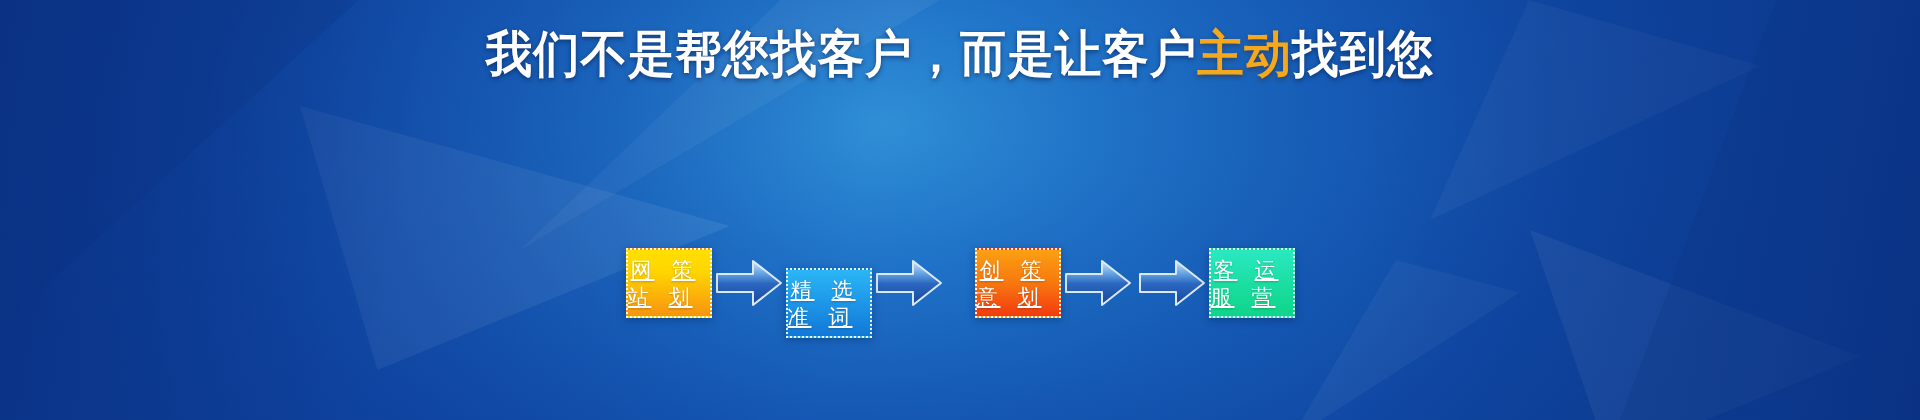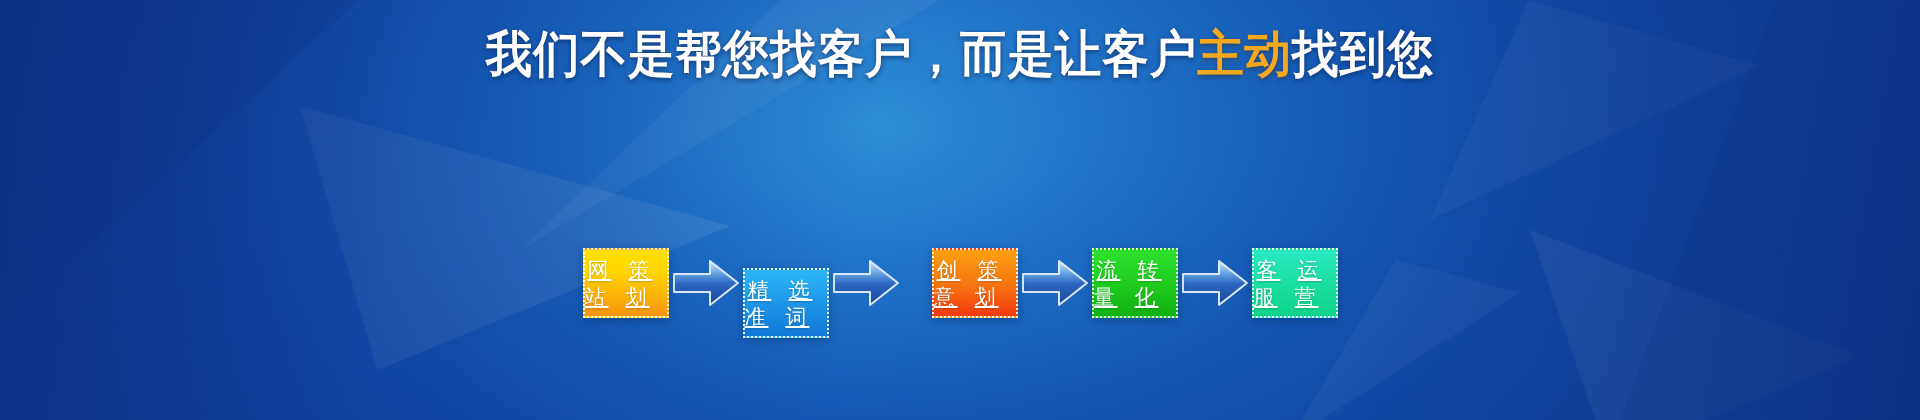--- a/index.html
+++ b/index.html
@@ -187,24 +187,20 @@
       <span class="ln">创意</span>
       <span class="ln">策划</span>
     </div>
 
     <div class="arrow">
       <svg width="68" height="50" viewBox="0 0 68 50" aria-hidden="true">
         <polygon points="2,16 38,16 38,3 66,25 38,47 38,34 2,34" fill="url(#ag1)" stroke="#dbe9f7" stroke-width="2" stroke-linejoin="round"></polygon>
       </svg>
     </div>
 
-    <div class="step" style="background:linear-gradient(180deg,#2ee02e 0%,#1fcd1f 50%,#12b012 100%);">
-      <span class="ln">流量</span>
-      <span class="ln">转化</span>
-    </div>
 
     <div class="arrow">
       <svg width="68" height="50" viewBox="0 0 68 50" aria-hidden="true">
         <polygon points="2,16 38,16 38,3 66,25 38,47 38,34 2,34" fill="url(#ag1)" stroke="#dbe9f7" stroke-width="2" stroke-linejoin="round"></polygon>
       </svg>
     </div>
 
     <div class="step" style="background:linear-gradient(180deg,#2ae8c2 0%,#1ade9f 55%,#0fd48a 100%);">
       <span class="ln">客服</span>
       <span class="ln">运营</span>

